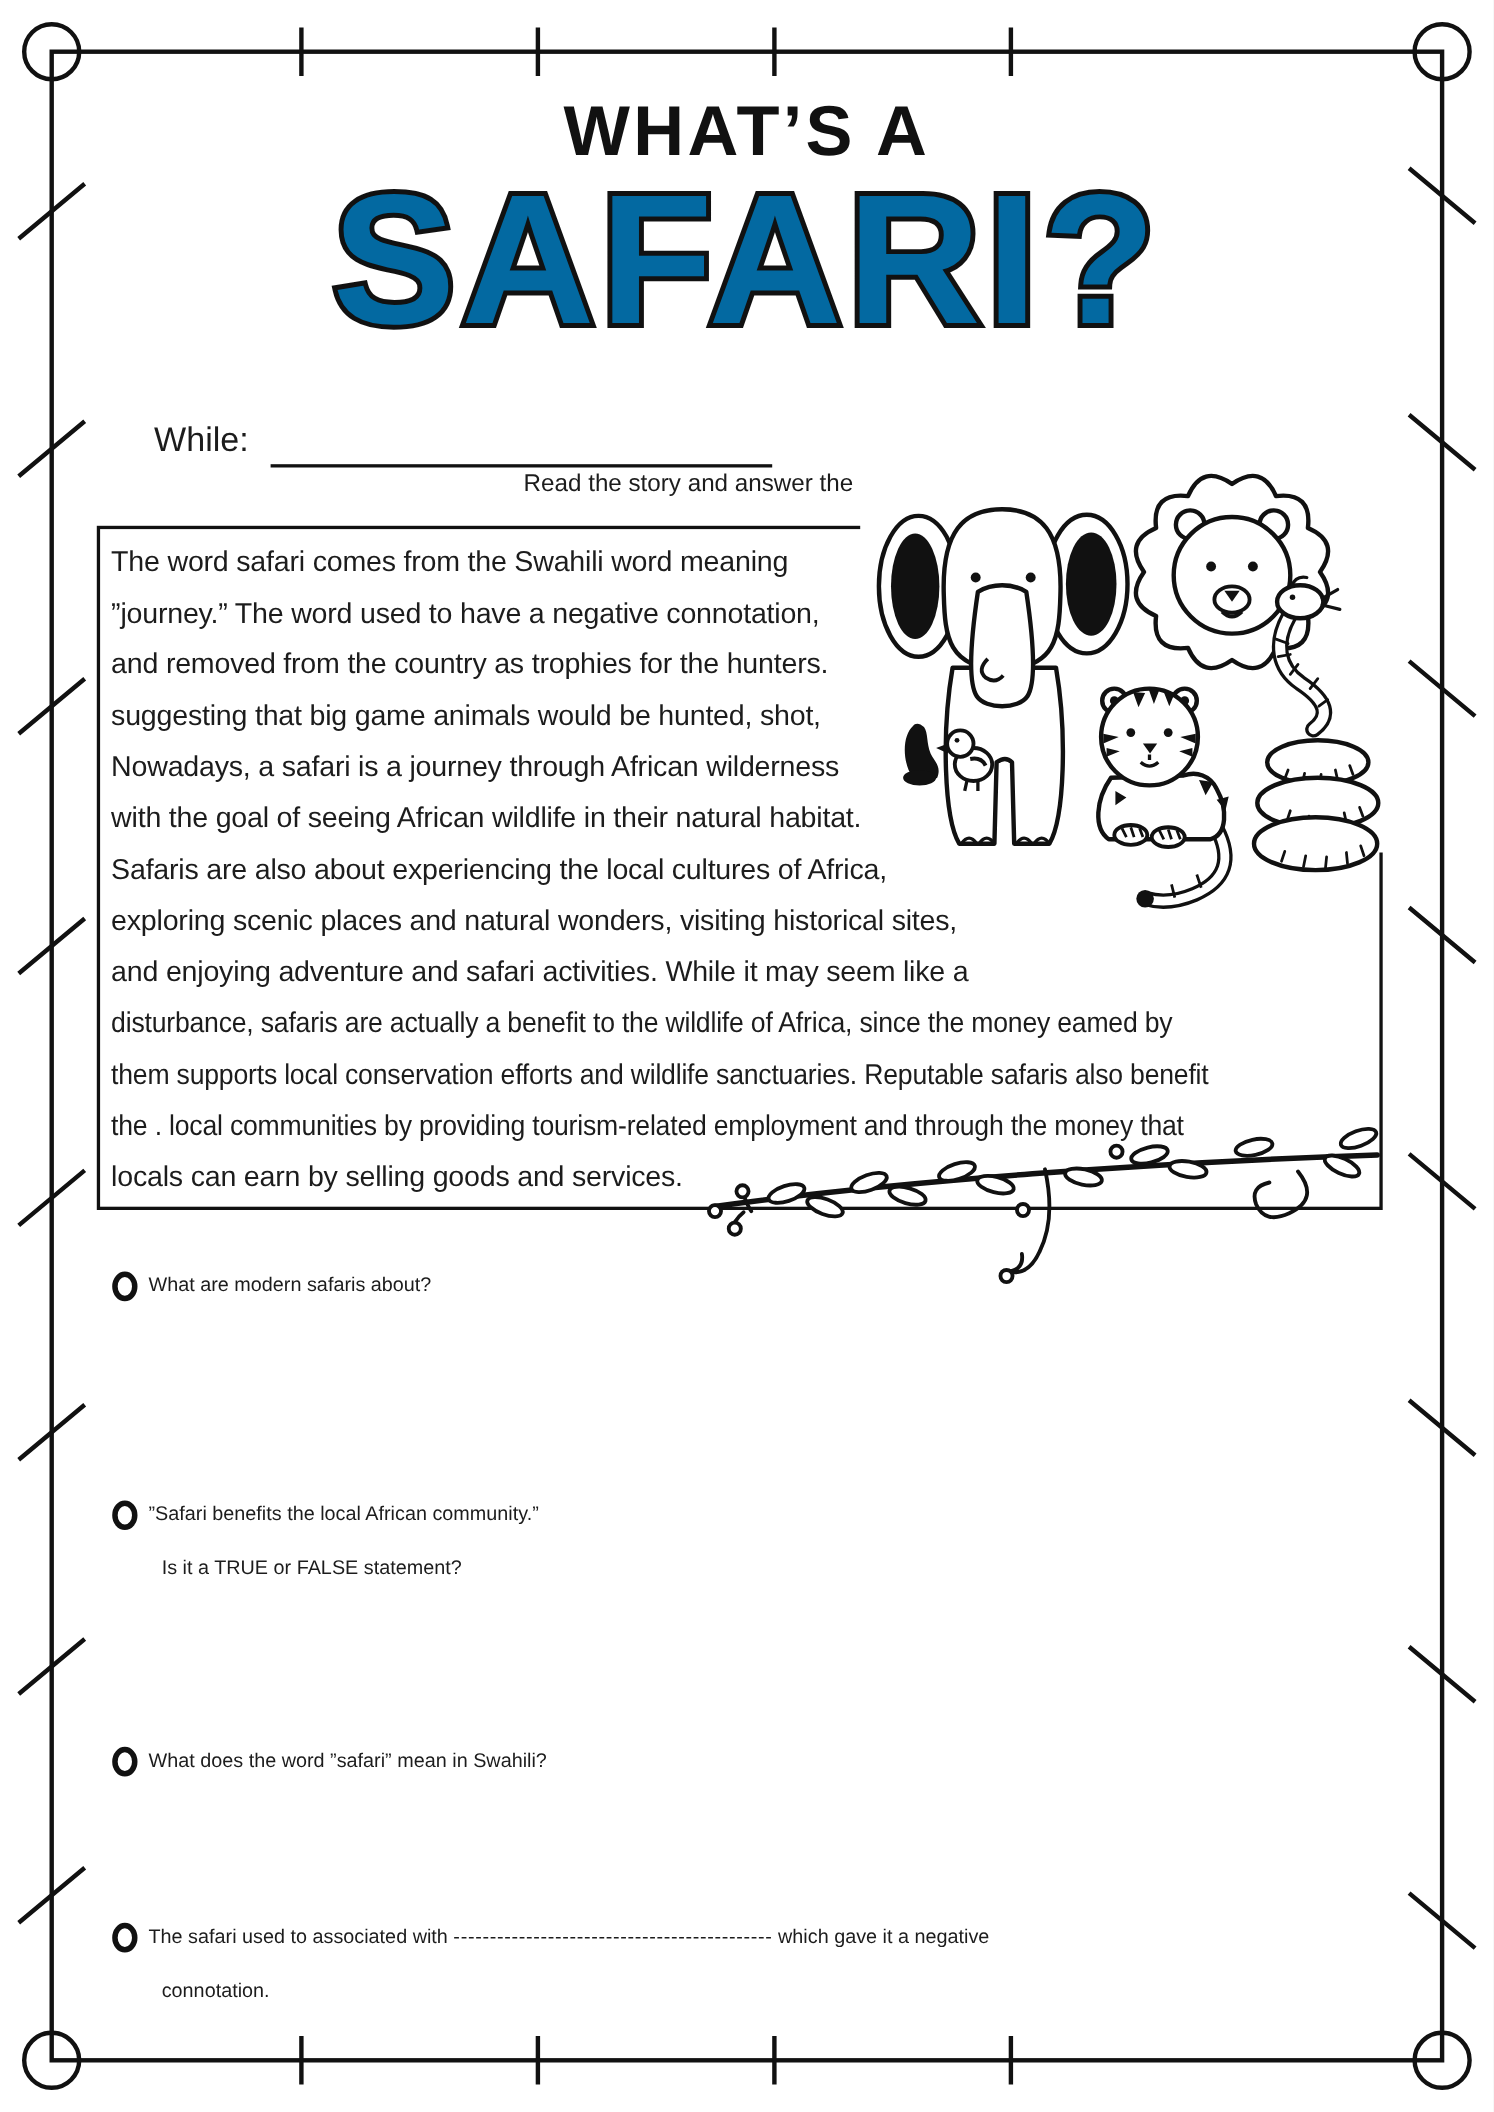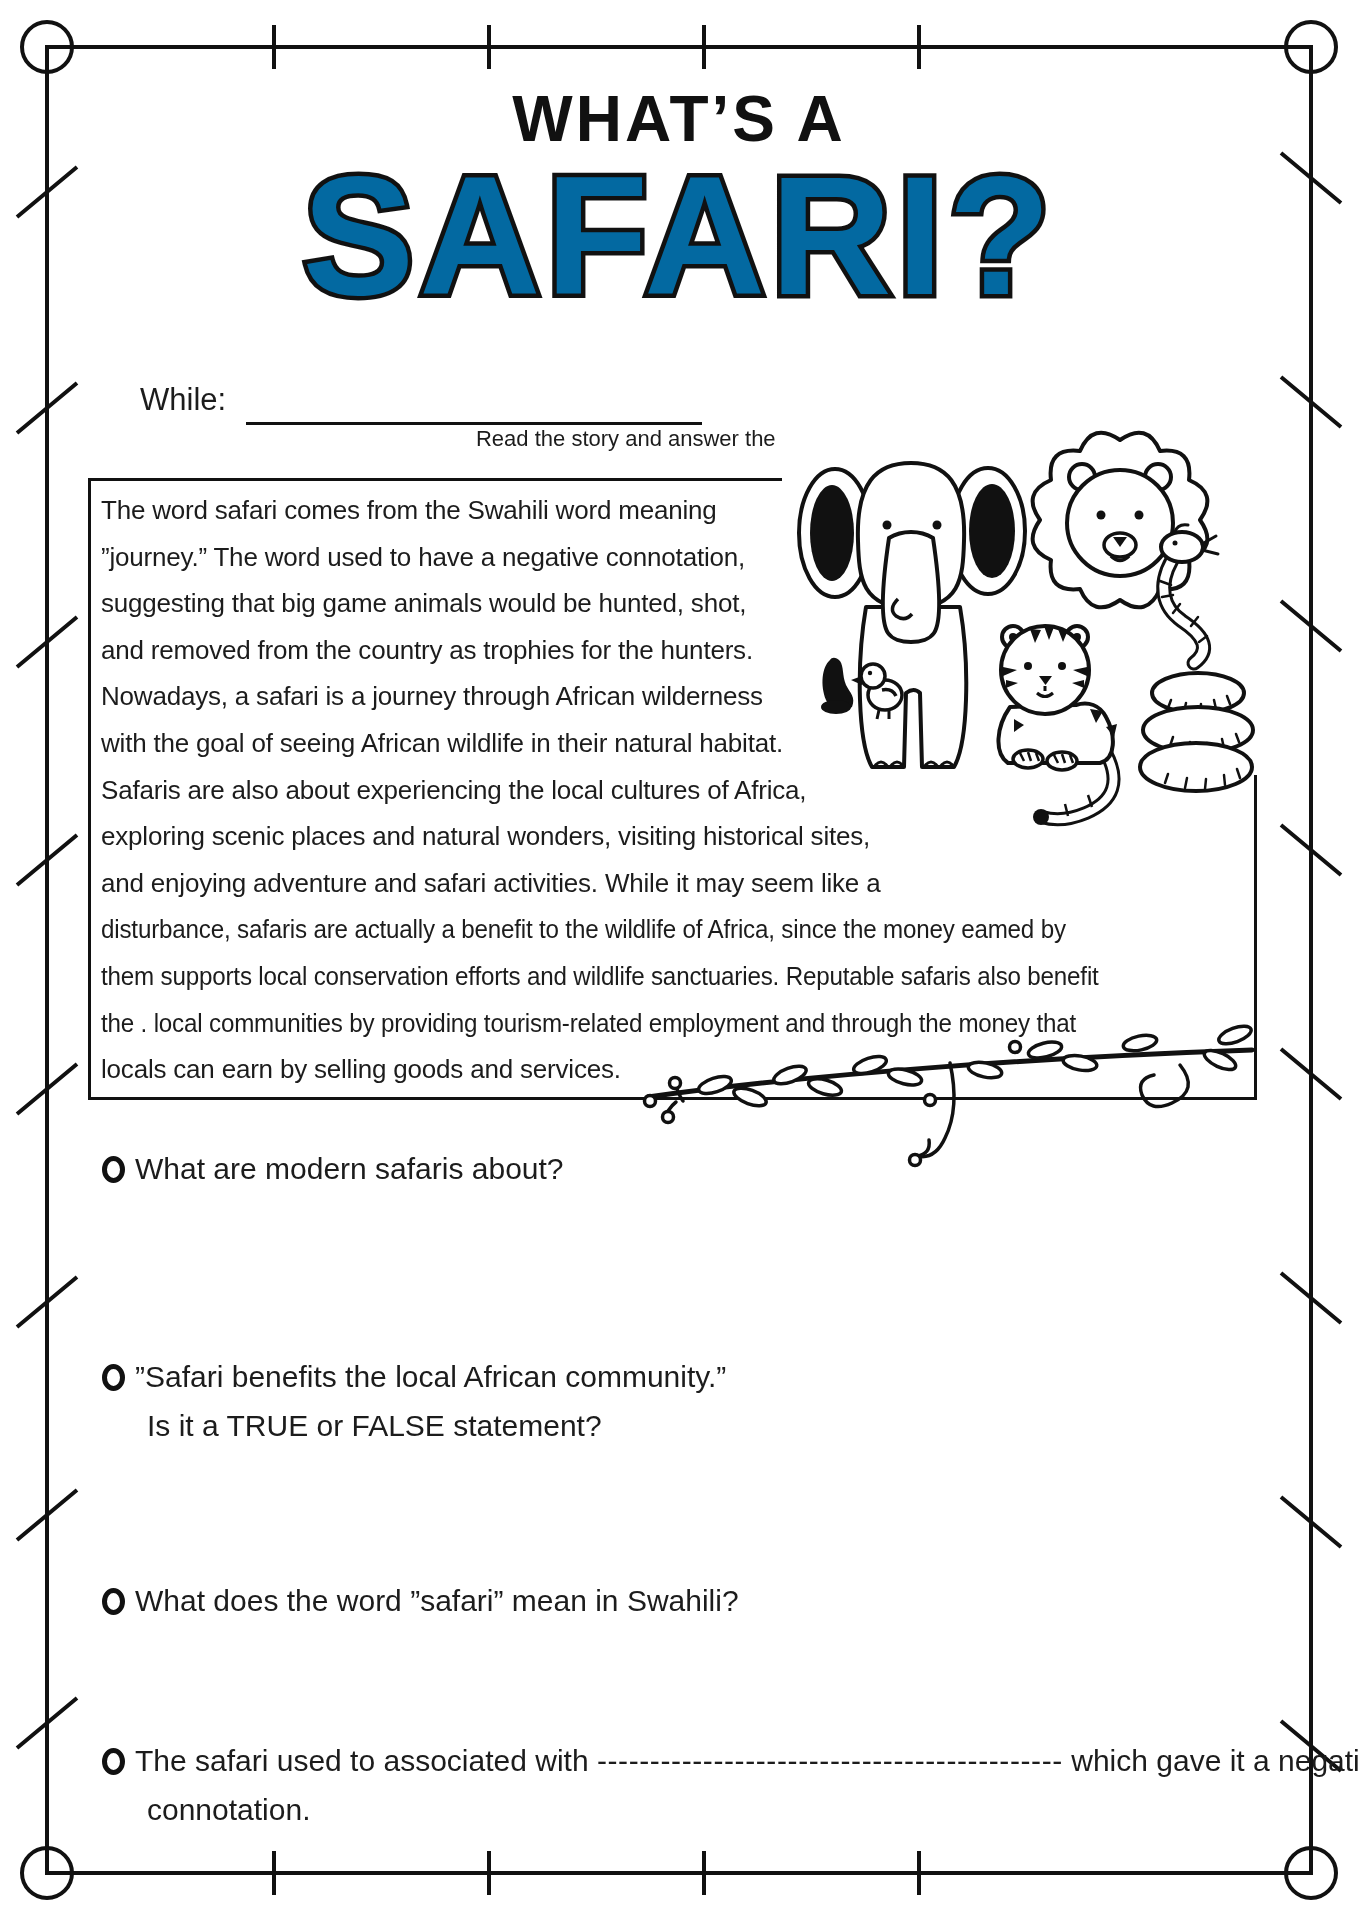--- a/index.html
+++ b/index.html
@@ -14,21 +14,21 @@
           -webkit-text-stroke:9px #111;paint-order:stroke fill;}
   .label{position:absolute;font-size:31px;font-weight:500;}
   .fill-line{position:absolute;border-bottom:3px solid #111;height:0;}
   .instruction{position:absolute;top:426px;left:0;right:0;text-align:center;
                font-size:22px;font-weight:500;}
   .story-box{position:absolute;left:88px;top:478px;width:1169px;height:622px;
              border:3px solid #111;box-sizing:border-box;background:#fff;}
   .story{position:absolute;left:101px;top:487px;font-size:26px;line-height:46.6px;
          letter-spacing:-0.2px;white-space:nowrap;}
   .story .wide{transform:scaleX(0.93);transform-origin:left center;}
-  .q{position:absolute;left:135px;font-size:30px;line-height:49px;white-space:nowrap;}
+  .q{position:absolute;left:135px;font-size:18px;line-height:49px;white-space:nowrap;}
   .q .bullet{position:absolute;left:-33px;top:12px;width:13px;height:17px;
              border:5px solid #111;border-radius:50%;background:#fff;}
   .q .line2{margin-left:12px;}
   .blank{letter-spacing:0.6px;}
 </style>
 </head>
 <body>
 
 <div class="page">
 
@@ -57,22 +57,22 @@
   <div class="fill-line" style="left:246px;top:422px;width:456px;"></div>
   <div class="label" style="left:922px;top:382px;">Date:</div>
   <div class="fill-line" style="left:1012px;top:422px;width:106px;"></div>
 
   <div class="instruction">Read the story and answer the questions.</div>
 
   <div class="story-box"></div>
   <div class="story">
     <div>The word safari comes from the Swahili word meaning</div>
     <div>”journey.” The word used to have a negative connotation,</div>
+    <div>and removed from the country as trophies for the hunters.</div>
     <div>suggesting that big game animals would be hunted, shot,</div>
-    <div>and removed from the country as trophies for the hunters.</div>
     <div>Nowadays, a safari is a journey through African wilderness</div>
     <div>with the goal of seeing African wildlife in their natural habitat.</div>
     <div>Safaris are also about experiencing the local cultures of Africa,</div>
     <div>exploring scenic places and natural wonders, visiting historical sites,</div>
     <div>and enjoying adventure and safari activities. While it may seem like a</div>
     <div class="wide">disturbance, safaris are actually a benefit to the wildlife of Africa, since the money eamed by</div>
     <div class="wide">them supports local conservation efforts and wildlife sanctuaries. Reputable safaris also benefit</div>
     <div class="wide">the . local communities by providing tourism-related employment and through the money that</div>
     <div>locals can earn by selling goods and services.</div>
   </div>

